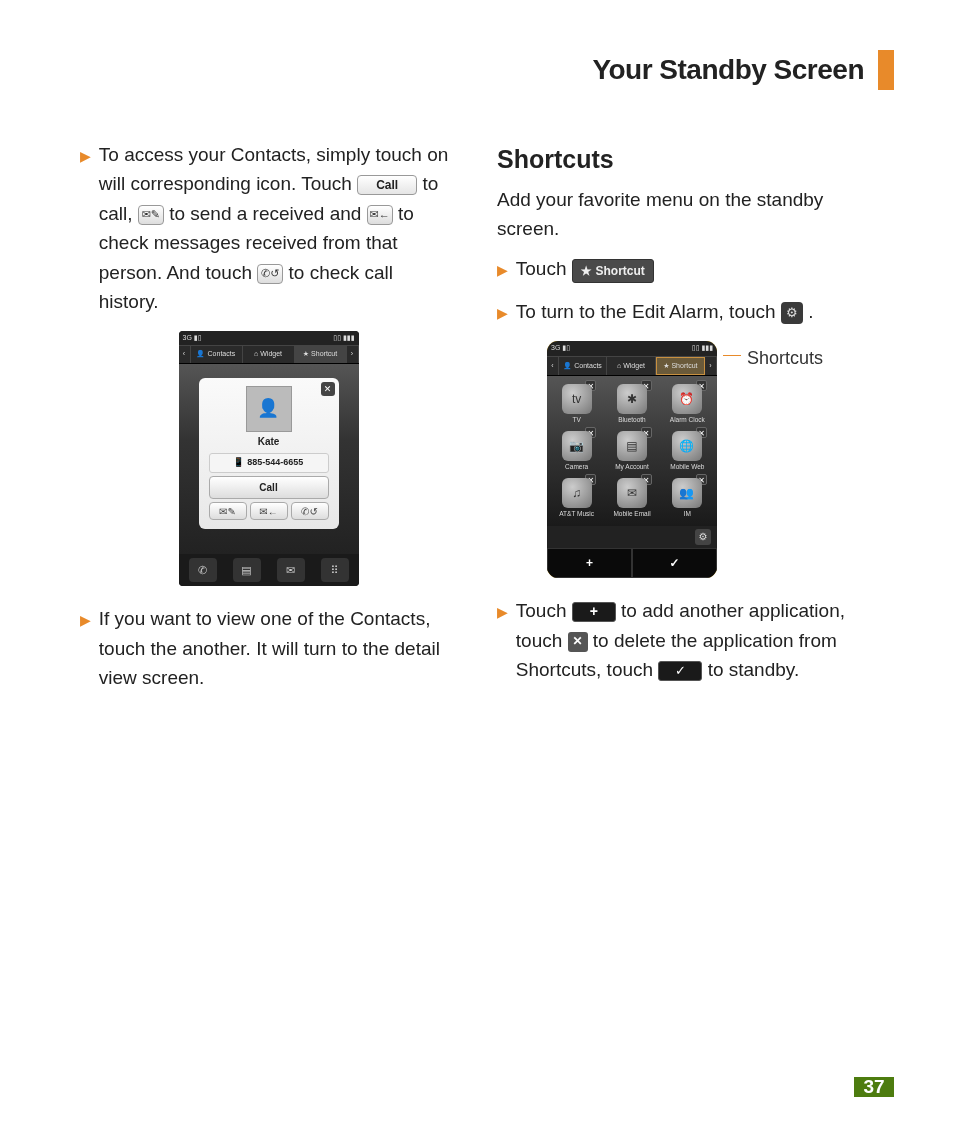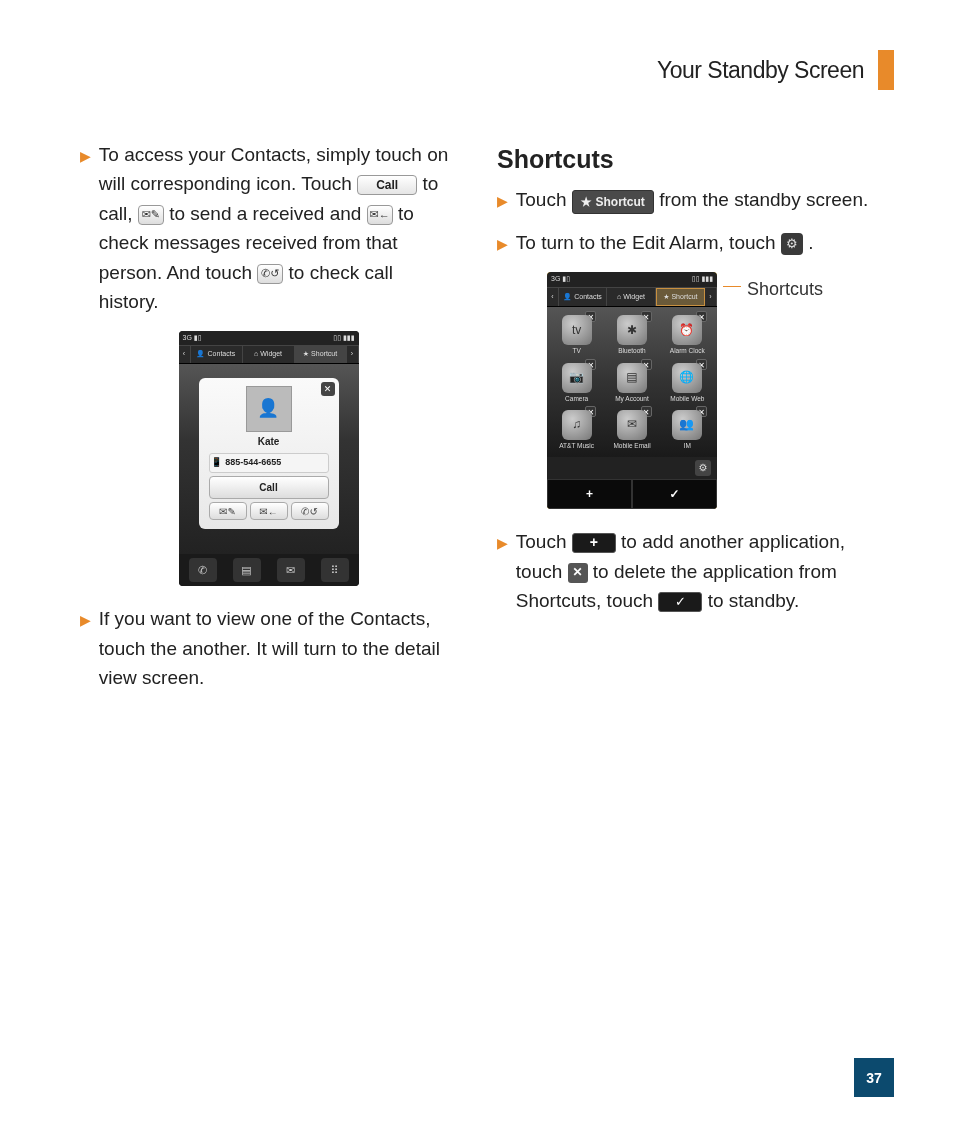--- a/index.html
+++ b/index.html
@@ -13,22 +13,22 @@
   }
   .header {
     position: absolute;
     top: 50px;
     right: 60px;
     display: flex;
     align-items: center;
     gap: 14px;
   }
   .header-title {
-    font-size: 23px;
-    font-weight: normal;
+    font-size: 28px;
+    font-weight: bold;
     font-stretch: condensed;
     letter-spacing: -0.5px;
   }
   .header-bar {
     width: 16px;
     height: 40px;
     background: #e88a2a;
   }
   .content {
     position: absolute;
@@ -211,21 +211,21 @@
     width:14px;height:14px;background:#444;border-radius:3px;
     color:#fff;font-size:9px;text-align:center;line-height:14px;
   }
   .contact-pic {
     width:46px;height:46px;background:#bbb;border:1px solid #999;
     margin:2px auto 2px;display:flex;align-items:center;justify-content:center;
     color:#888;font-size:18px;
   }
   .contact-name { text-align:center;font-weight:bold;color:#222;font-size:10px; }
   .contact-num {
-    text-align:left;color:#222;font-size:9px;font-weight:bold;
+    text-align:center;color:#222;font-size:9px;font-weight:bold;
     background:#f5f5f5;border:1px solid #ccc;border-radius:3px;
     margin:3px 4px;padding:2px;
   }
   .contact-call {
     text-align:center;font-weight:bold;color:#222;font-size:10px;
     background:linear-gradient(#fff,#ddd);border:1px solid #aaa;
     border-radius:4px;margin:3px 4px;padding:3px;
   }
   .contact-row {
     display:flex;gap:3px;margin:3px 4px;
@@ -242,21 +242,21 @@
     width:28px;height:24px;background:#333;border-radius:4px;
     display:flex;align-items:center;justify-content:center;color:#ccc;font-size:11px;
   }
   
   .phone2-wrap {
     display:flex;align-items:flex-start;gap:6px;
     margin:10px 0 18px 50px;
   }
   .phone2 {
     width: 170px;
-    background:#eab308;border-radius:4px;overflow:hidden;font-size:7px;color:#ddd;
+    background:#eab308;border-radius:11px;overflow:hidden;font-size:7px;color:#ddd;
   }
   .ph-body2 {
     background: linear-gradient(#555,#333 50%,#1a1a1a);
     padding:6px 4px;
   }
   .grid {
     display:grid;grid-template-columns:repeat(3,1fr);gap:4px;
   }
   .app {
     text-align:center;font-size:6.5px;position:relative;padding-top:2px;
@@ -285,22 +285,22 @@
   .ph-gear-row span {
     width:16px;height:16px;background:#444;border-radius:3px;
     display:flex;align-items:center;justify-content:center;font-size:10px;
   }
   .callout-line {
     border-top:1px solid #e88a2a;width:18px;margin-top:14px;
   }
   .callout-text { font-size:18px;color:#333;margin-top:4px; }
   .page-num {
     position:absolute;bottom:48px;right:60px;
-    width:40px;height:39px;background:#0c4a6e;
-    color:#fff;font-weight:bold;font-size:14px;
+    width:40px;height:20px;background:#4d7c0f;
+    color:#fff;font-weight:bold;font-size:19px;
     display:flex;align-items:center;justify-content:center;
   }
   .ph-tab.shortcut-sel {
     background:#6a5a3a;
     border:1px solid #c89040;
   }
 </style>
 </head>
 <body>
 
@@ -371,30 +371,30 @@
     </div>
 
     <div class="bullet">
       <span class="arrow">▶</span>
       <span class="text">If you want to view one of the Contacts, touch the another. It will turn to the detail view screen.</span>
     </div>
   </div>
 
   <div class="col">
     <h2>Shortcuts</h2>
+    <p class="intro">Add your favorite menu on the standby screen.</p>
 
     <div class="bullet">
       <span class="arrow">▶</span>
       <span class="text">
         <span>Touch </span>
         <span class="inline-shortcut">
           <span>★</span>
           <span>Shortcut</span>
         </span>
-        <span> from the standby screen.</span>
       </span>
     </div>
 
     <div class="bullet">
       <span class="arrow">▶</span>
       <span class="text">
         <span>To turn to the Edit Alarm, touch </span>
         <span class="inline-gear">⚙</span>
         <span>.</span>
       </span>

